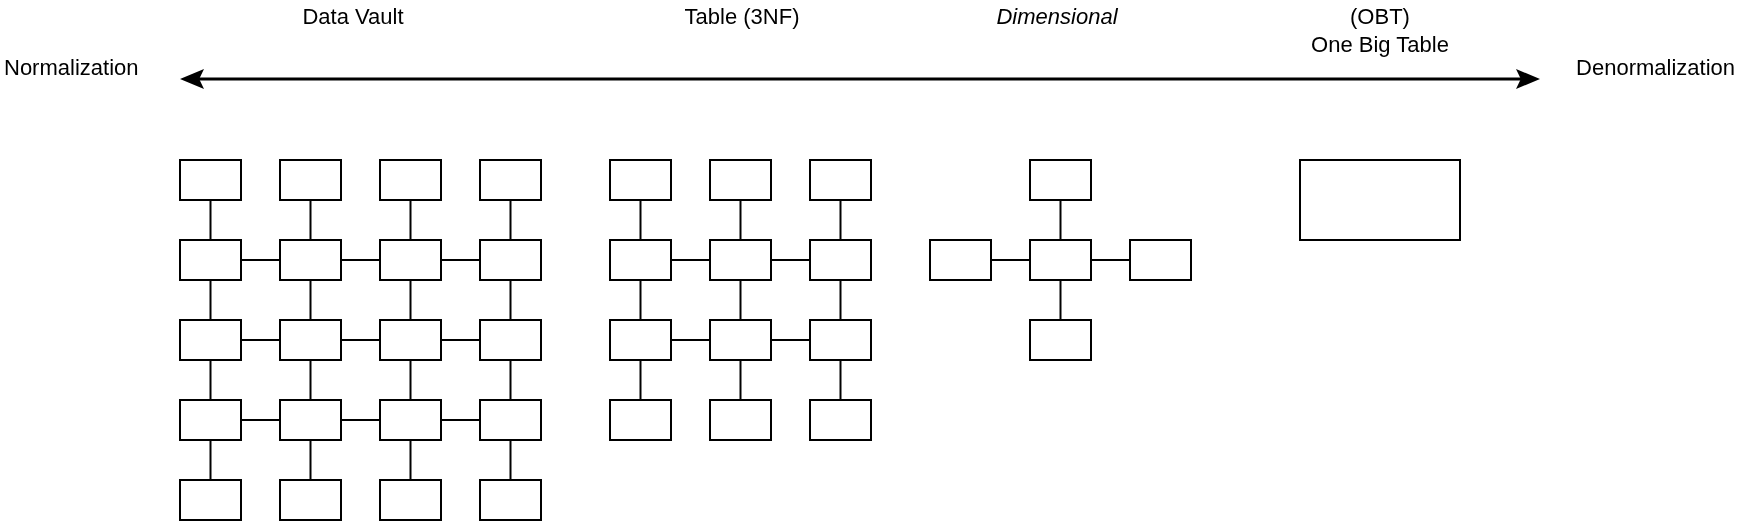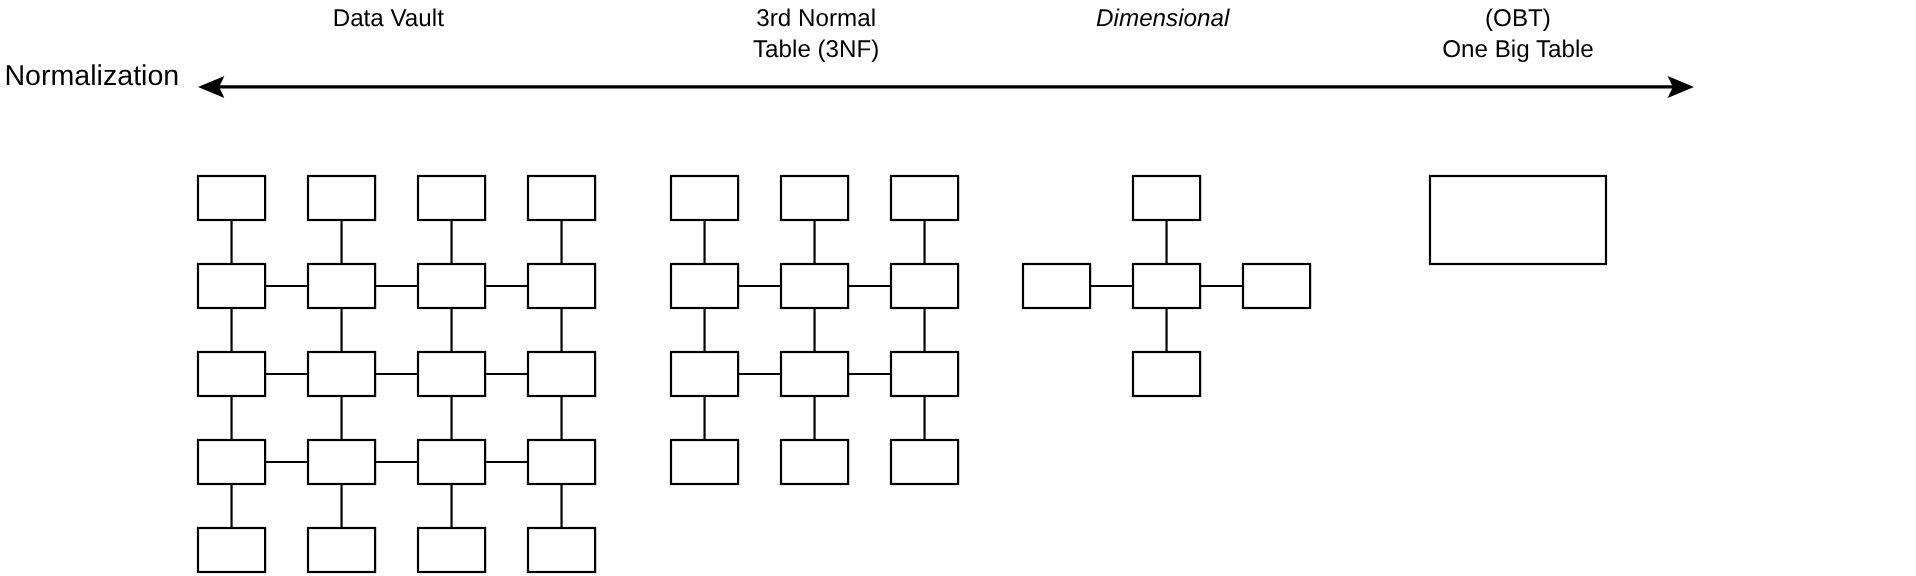--- a/index.html
+++ b/index.html
@@ -26,21 +26,21 @@
     line-height: 28px;
     white-space: nowrap;
   }
   .title-label .tl { display: block; }
   .t-dv  { left: 353px; }
   .t-3nf { left: 742px; }
   .t-dim { left: 1057px; font-style: italic; }
   .t-obt { left: 1380px; }
   .side-label {
     position: absolute;
-    font-size: 26px;
+    font-size: 22px;
     line-height: 26px;
     white-space: nowrap;
   }
   .side-left  { left: 4px;  top: 55px; }
   .side-right { right: 7px; top: 55px; }
 </style>
 </head>
 <body>
 
 <div class="canvas">
@@ -103,29 +103,29 @@
       <rect x="1030" y="320" width="61" height="40" fill="#ffffff" stroke="#000000" stroke-width="2"></rect>
       <rect x="1030" y="240" width="61" height="40" fill="#ffffff" stroke="#000000" stroke-width="2"></rect>
       <rect x="1300" y="160" width="160" height="80" fill="#ffffff" stroke="#000000" stroke-width="2"></rect>
     </svg>
 
   <div class="title-label t-dv">
     <span class="tl">Data Vault</span>
   </div>
 
   <div class="title-label t-3nf">
-    <span class="tl">3rd Normal</span>
     <span class="tl">Table (3NF)</span>
   </div>
 
   <div class="title-label t-dim">
     <span class="tl">Dimensional</span>
   </div>
 
   <div class="title-label t-obt">
     <span class="tl">(OBT)</span>
     <span class="tl">One Big Table</span>
   </div>
 
   <div class="side-label side-left">Normalization</div>
 
+  <div class="side-label side-right">Denormalization</div>
 
 </div>
 
 </body></html>

